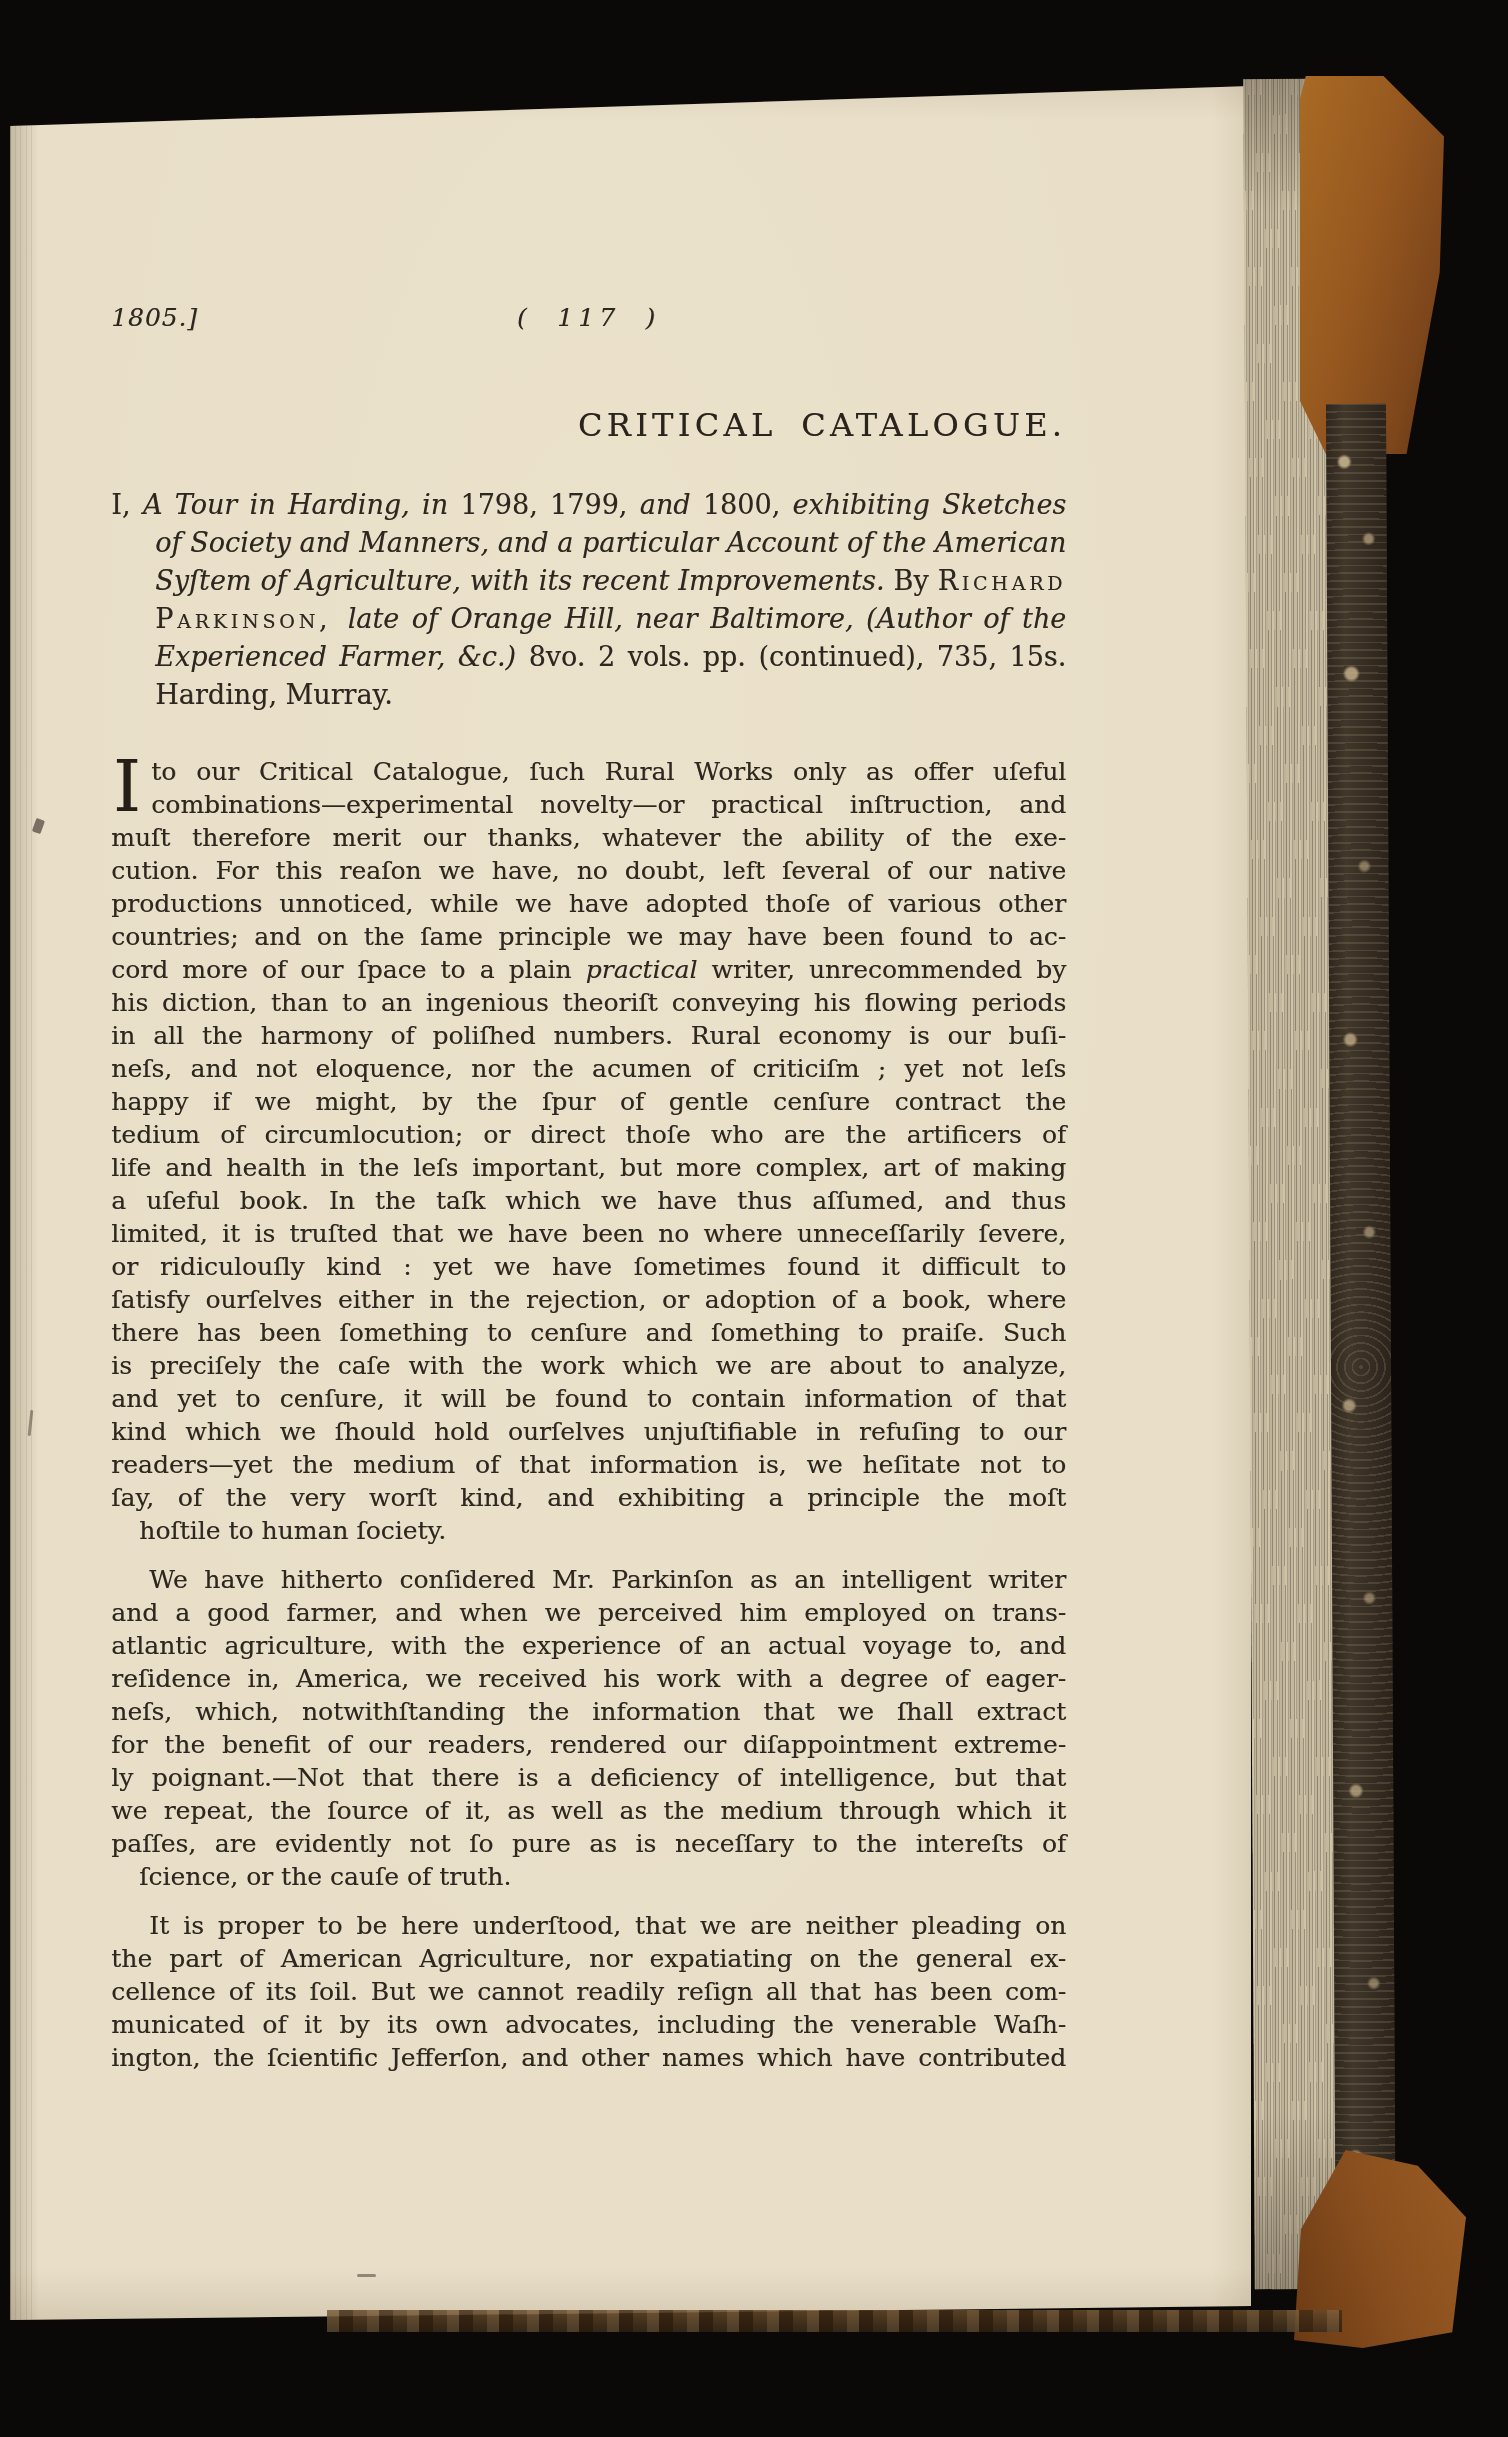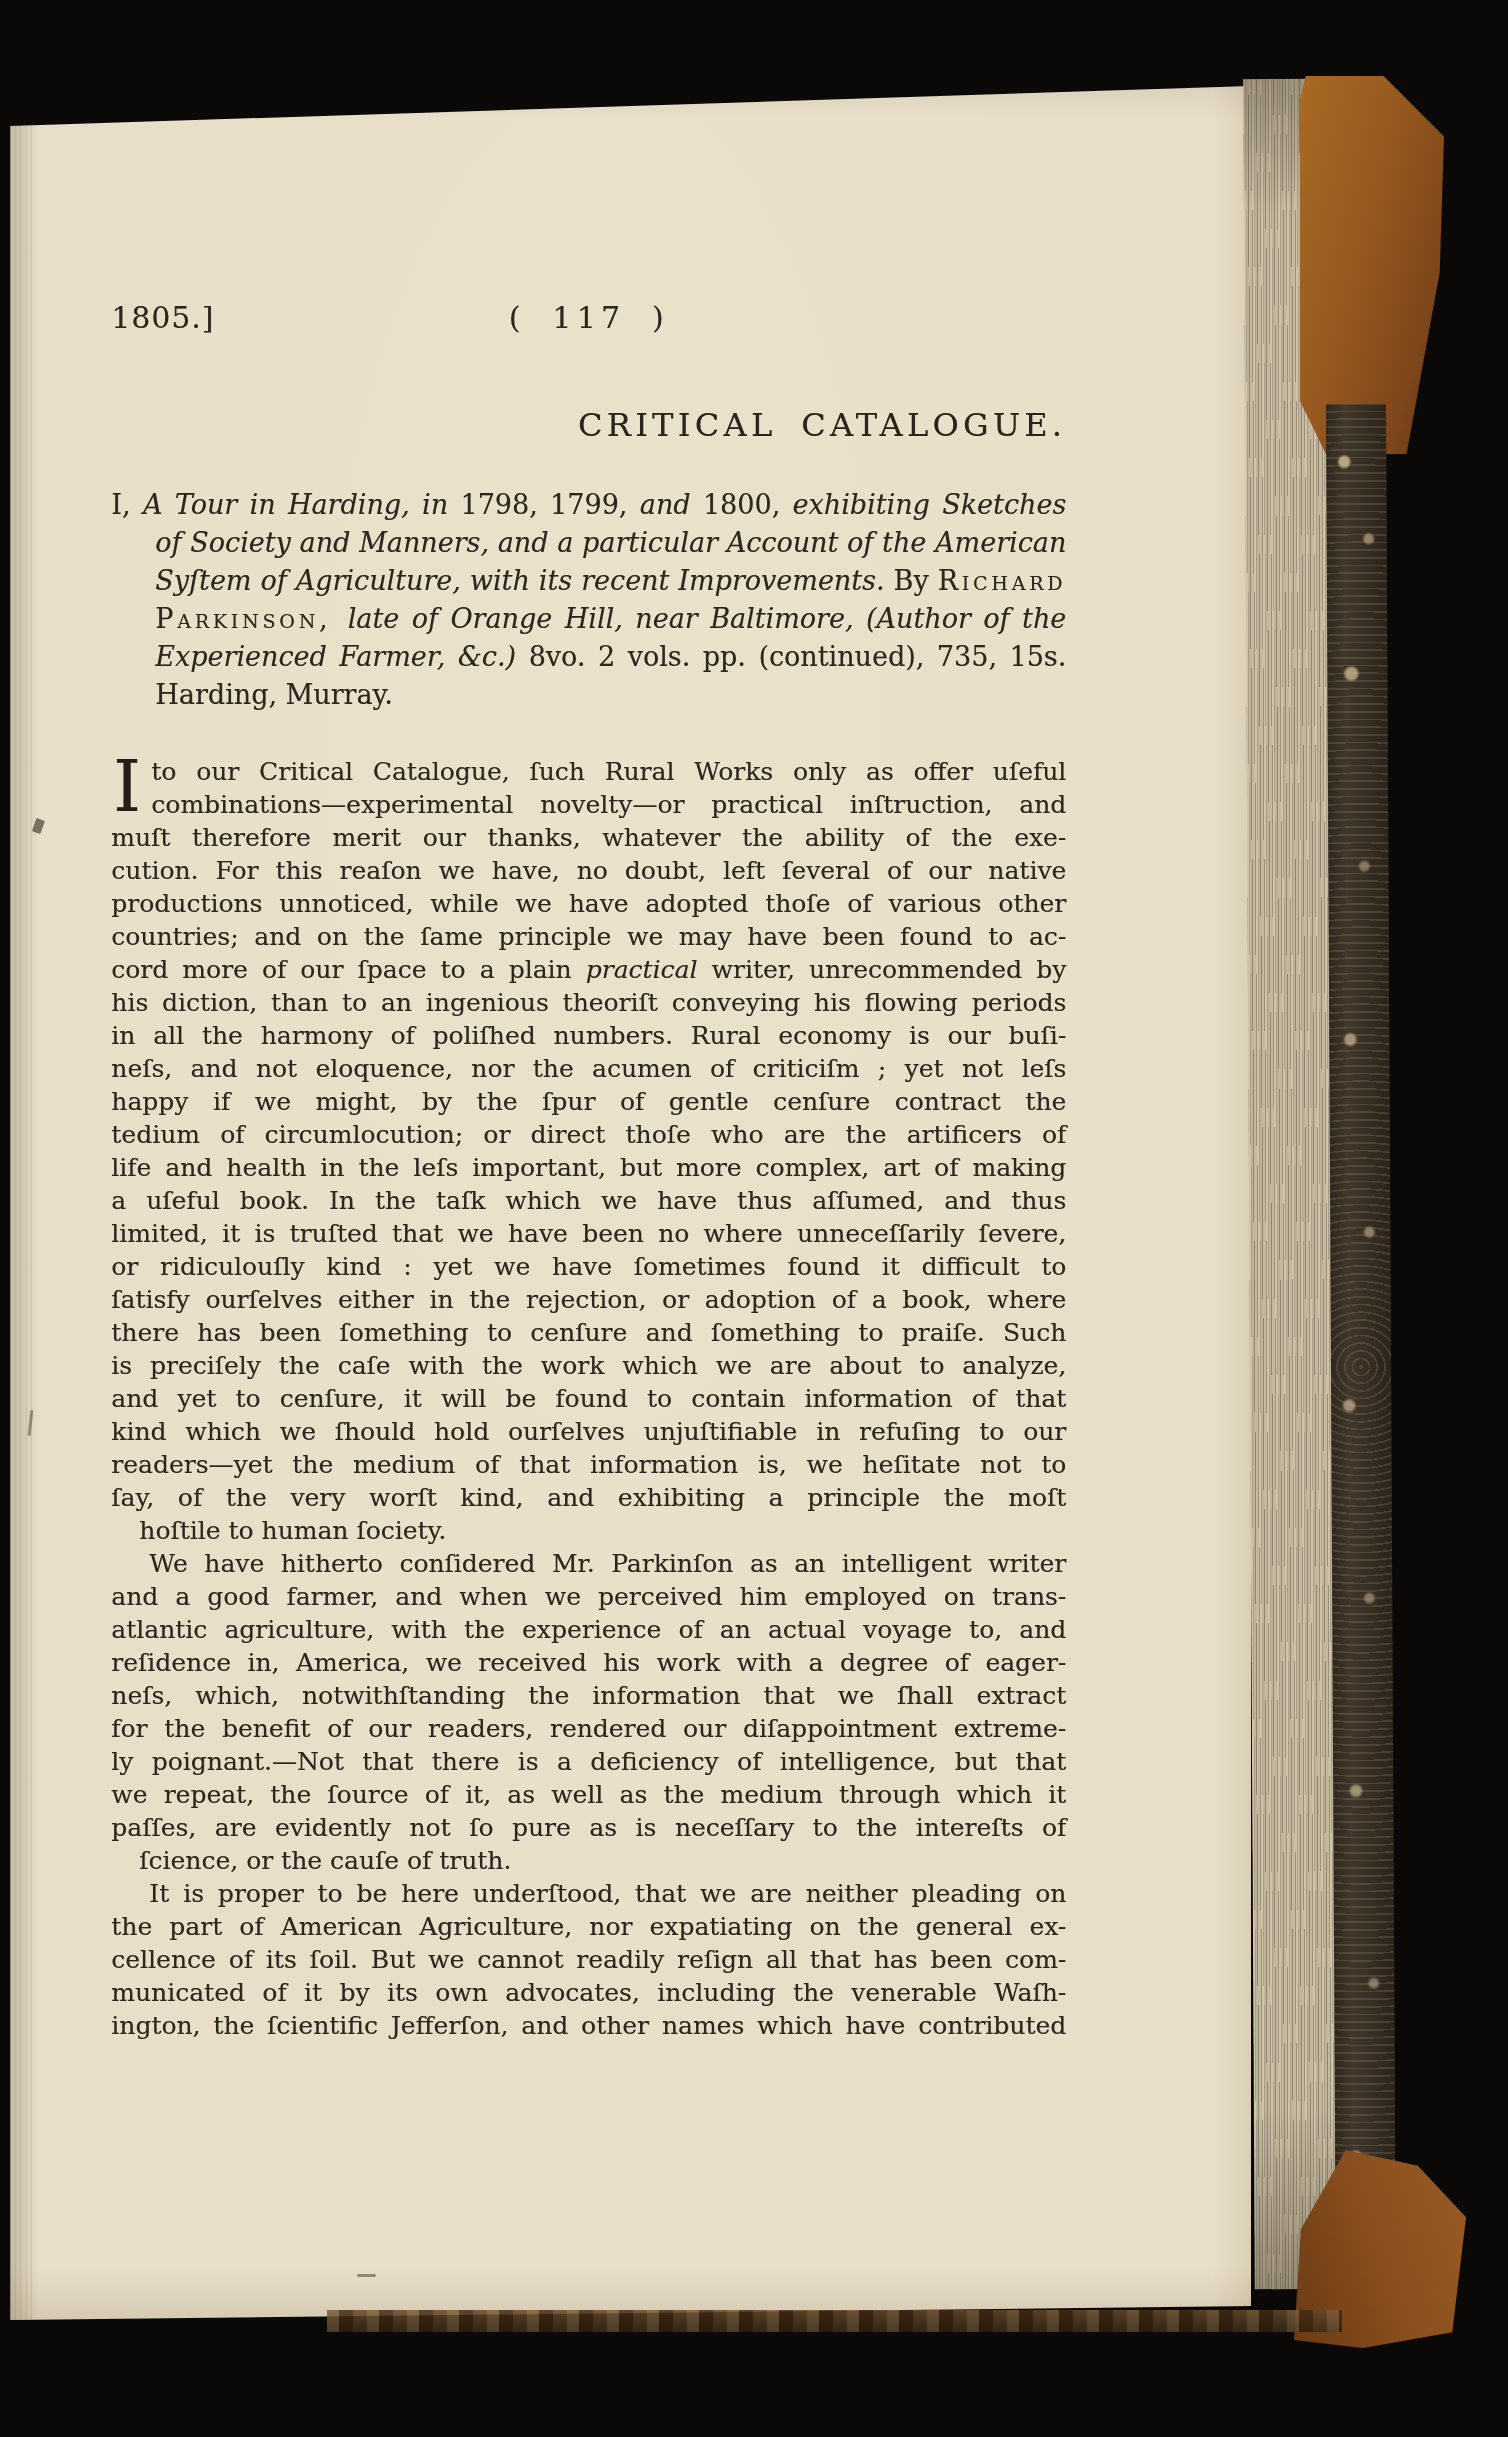--- a/index.html
+++ b/index.html
@@ -18,36 +18,36 @@
       linear-gradient(270deg, rgba(140,120,90,.16) 0, rgba(140,120,90,0) 40px),
       linear-gradient(0deg, rgba(125,105,80,.18) 0, rgba(125,105,80,0) 52px),
       linear-gradient(180deg, rgba(125,105,80,.12) 0, rgba(125,105,80,0) 34px),
       radial-gradient(ellipse at 48% 30%, rgba(255,252,240,.10), rgba(0,0,0,0) 65%);
     background-size:auto,24px 100%,auto,auto,auto,auto;
     background-repeat:no-repeat;
     clip-path:polygon(0 40px, 100% 0, 100% 2220px, 0 2234px);
     color:#2e271f;
   }
   .content{padding:215px 185px 0 101px;}
-  .header-row{position:relative;height:36px;font-size:30px;line-height:34px;}
+  .header-row{position:relative;height:36px;font-size:25px;line-height:34px;font-style:italic;}
   .year{position:absolute;left:0;top:0;letter-spacing:0.9px;}
   .pagenum{display:block;text-align:center;letter-spacing:5.2px;word-spacing:12px;}
   .title{
     margin-top:68px;text-align:right;font-size:32px;line-height:41px;
     letter-spacing:4.3px;word-spacing:10.3px;color:#2b241c;
   }
   .citation{margin-top:40px;font-size:27px;line-height:38px;}
   .cit-line{margin-left:44px;text-align:justify;text-align-last:justify;}
   .cit-line.first{margin-left:0;}
   .cit-line.last{text-align-last:left;}
   .body-text{margin-top:41px;font-size:25px;line-height:33px;}
   .para{overflow:visible;}
   .line{text-align:justify;text-align-last:justify;text-justify:inter-word;}
   .line.last{text-align-last:left;margin-left:28px;}
-  .line.indent{text-indent:38px;}
+  .line.indent{text-indent:38px;margin-top:16px;}
   .dropcap{
     float:left;font-size:71px;line-height:60px;height:62px;
     padding:1.7px 10.3px 0 1.7px;color:#241e16;
   }
   .seg-i{font-style:italic;}
   .seg-r{font-style:normal;}
   .seg-sc{font-style:normal;font-variant:small-caps;letter-spacing:.14em;}
   .content, .citation, .body-text{
     text-shadow:0.3px 0.3px 0.5px rgba(43,37,29,0.45);
   }

